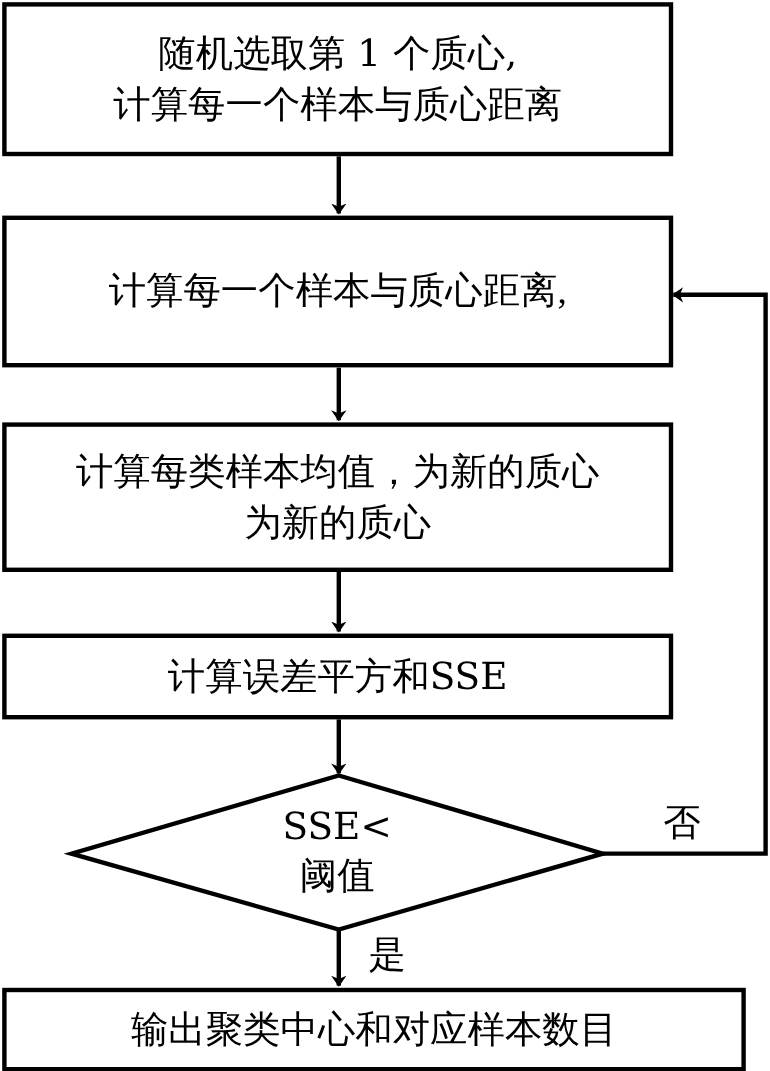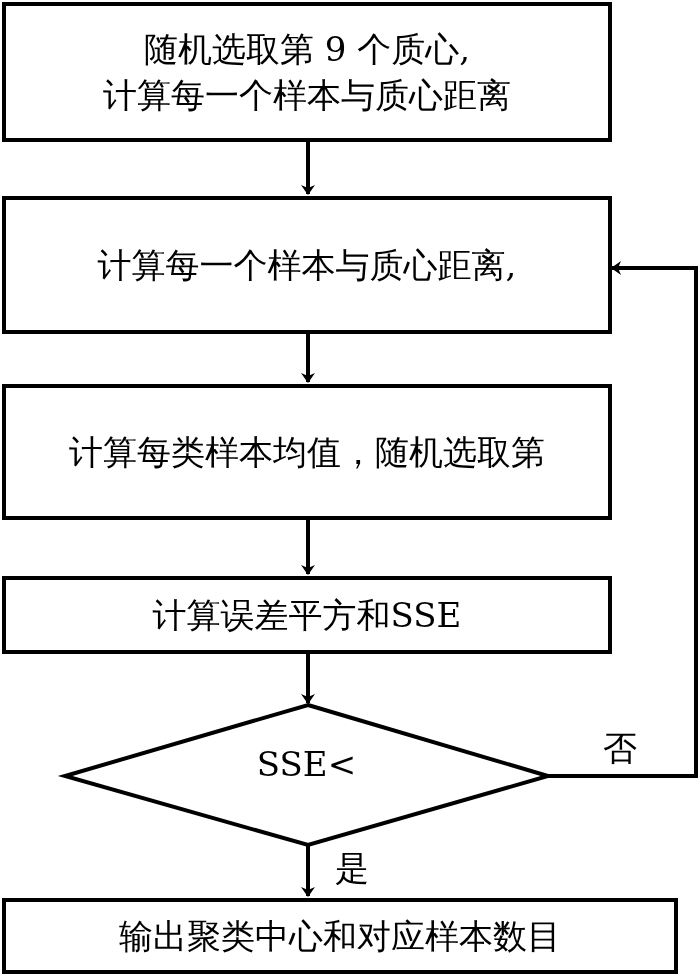--- a/index.html
+++ b/index.html
@@ -6,21 +6,21 @@
   body { width: 700px; height: 974px; position: relative; overflow: hidden;
          font-family: "DejaVu Serif", "Liberation Serif", serif; color: #000; }
   .box { position: absolute; box-sizing: border-box; border: 4px solid #000; background: #fff;
          display: flex; flex-direction: column; align-items: center; justify-content: center;
          text-align: center; font-size: 34px; line-height: 46px; }
   .box span { display: block; white-space: nowrap; }
   #svg { position: absolute; left: 0; top: 0; }
   .lbl { position: absolute; font-size: 34px; line-height: 40px; white-space: nowrap; }
   .dtext { position: absolute; left: 65px; width: 483px; top: 730px; text-align: center;
            font-size: 34px; line-height: 44px; }
-  .dtext span { display: block; margin-top: 12px; }
+  .dtext span { display: block; }
 </style>
 </head>
 <body>
 
 <svg id="svg" width="700" height="974">
   <defs>
     <marker id="ah" markerWidth="10" markerHeight="14" refX="9" refY="7" orient="auto" markerUnits="userSpaceOnUse" viewBox="0 0 10 14">
       <path d="M0,0 L10,7 L0,14 L3,7 Z" fill="#000"></path>
     </marker>
   </defs>
@@ -30,38 +30,40 @@
   <line x1="308" y1="520" x2="308" y2="574" stroke="#000" stroke-width="4" marker-end="url(#ah)"></line>
   <line x1="308" y1="653" x2="308" y2="703" stroke="#000" stroke-width="4" marker-end="url(#ah)"></line>
   <line x1="308" y1="844" x2="308" y2="896" stroke="#000" stroke-width="4" marker-end="url(#ah)"></line>
 
   <polygon points="308,705 548,776 308,845 65,776" fill="#fff" stroke="#000" stroke-width="4" stroke-linejoin="miter"></polygon>
 
   <polyline points="548,776 696,776 696,268 612,268" fill="none" stroke="#000" stroke-width="4" marker-end="url(#ah)"></polyline>
 </svg>
 
 <div class="box" style="left:2px;top:2px;width:610px;height:140px;">
-  <span>随机选取第 9 个质心,</span>
+  <span>随机选取第 1 个质心,</span>
   <span>计算每一个样本与质心距离</span>
 </div>
 
-<div class="box" style="left:2px;top:196px;width:610px;height:138px;">
+<div class="box" style="left:2px;top:196px;width:610px;height:138px;font-family:Liberation Serif, serif;">
   <span>计算每一个样本与质心距离,</span>
 </div>
 
 <div class="box" style="left:2px;top:384px;width:610px;height:136px;">
-  <span>计算每类样本均值，随机选取第</span>
+  <span>计算每类样本均值，为新的质心</span>
+  <span>为新的质心</span>
 </div>
 
 <div class="box" style="left:2px;top:576px;width:610px;height:78px;">
   <span>计算误差平方和SSE</span>
 </div>
 
 <div class="dtext">
   <span>SSE&lt;</span>
+  <span>阈值</span>
 </div>
 
 <div class="lbl" style="left:603px;top:728px;">否</div>
 <div class="lbl" style="left:335px;top:848px;">是</div>
 
 <div class="box" style="left:2px;top:898px;width:676px;height:76px;">
   <span>输出聚类中心和对应样本数目</span>
 </div>
 
 </body></html>

